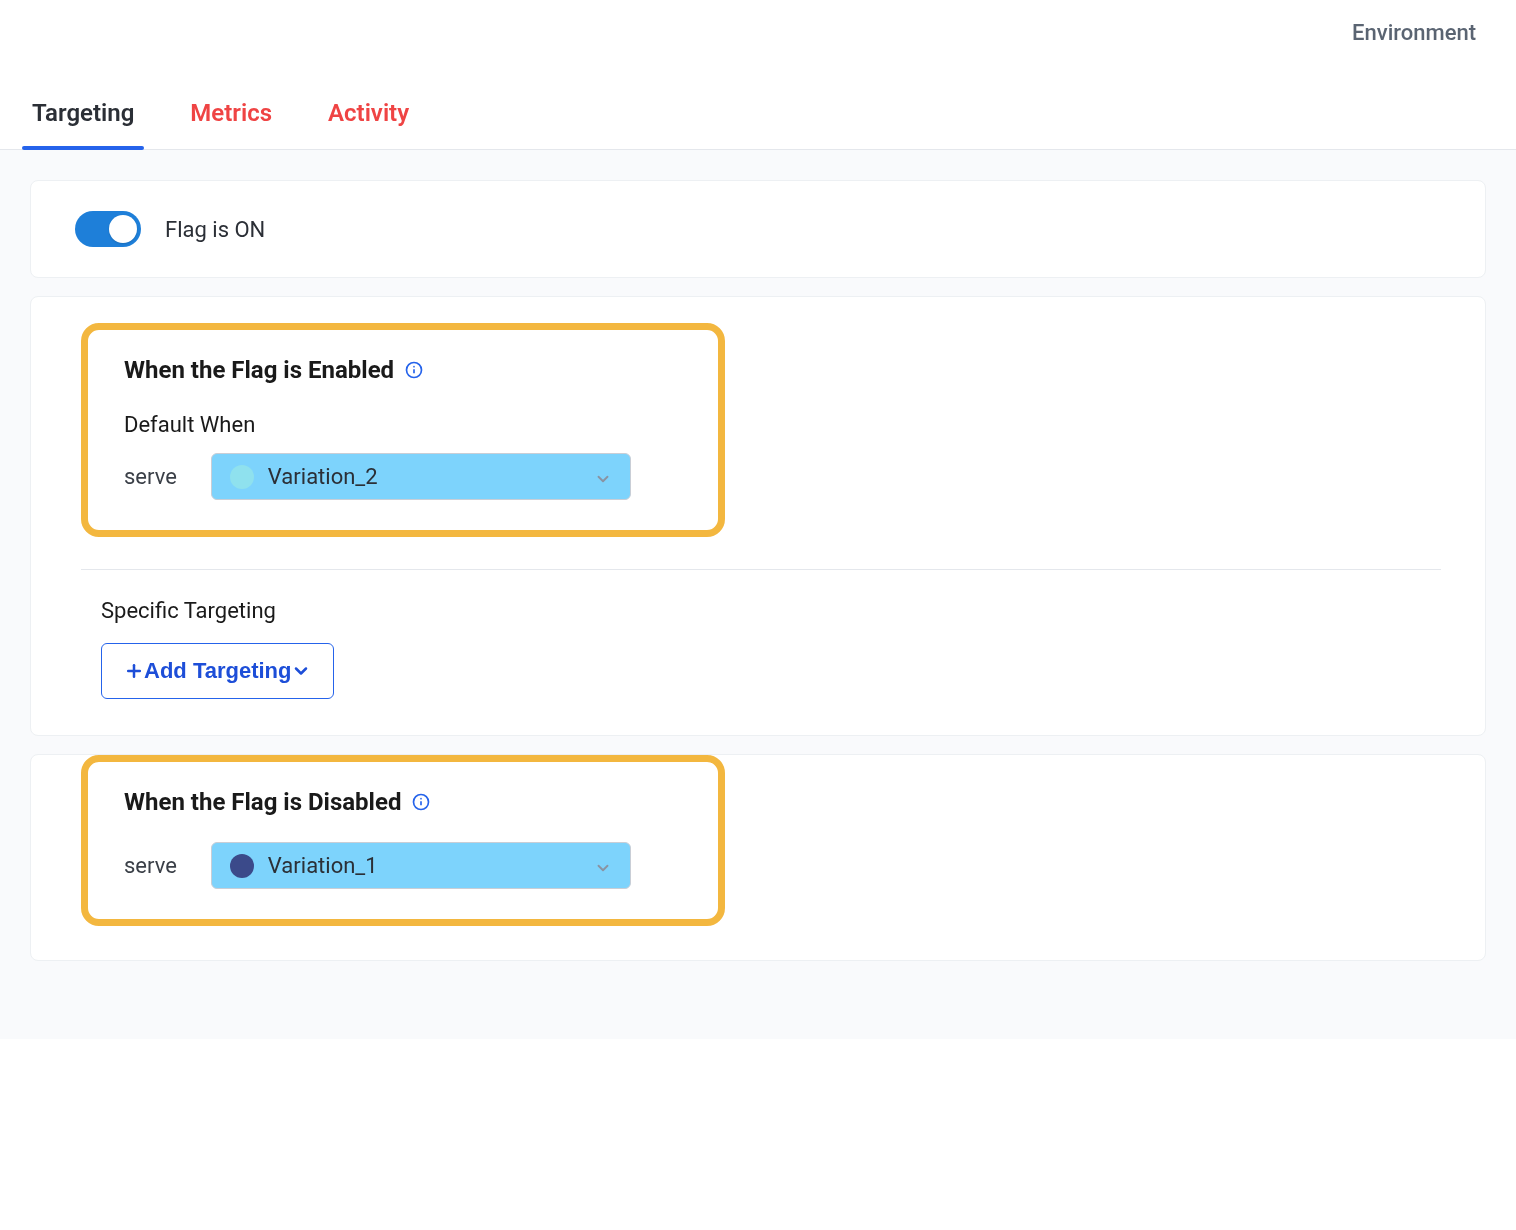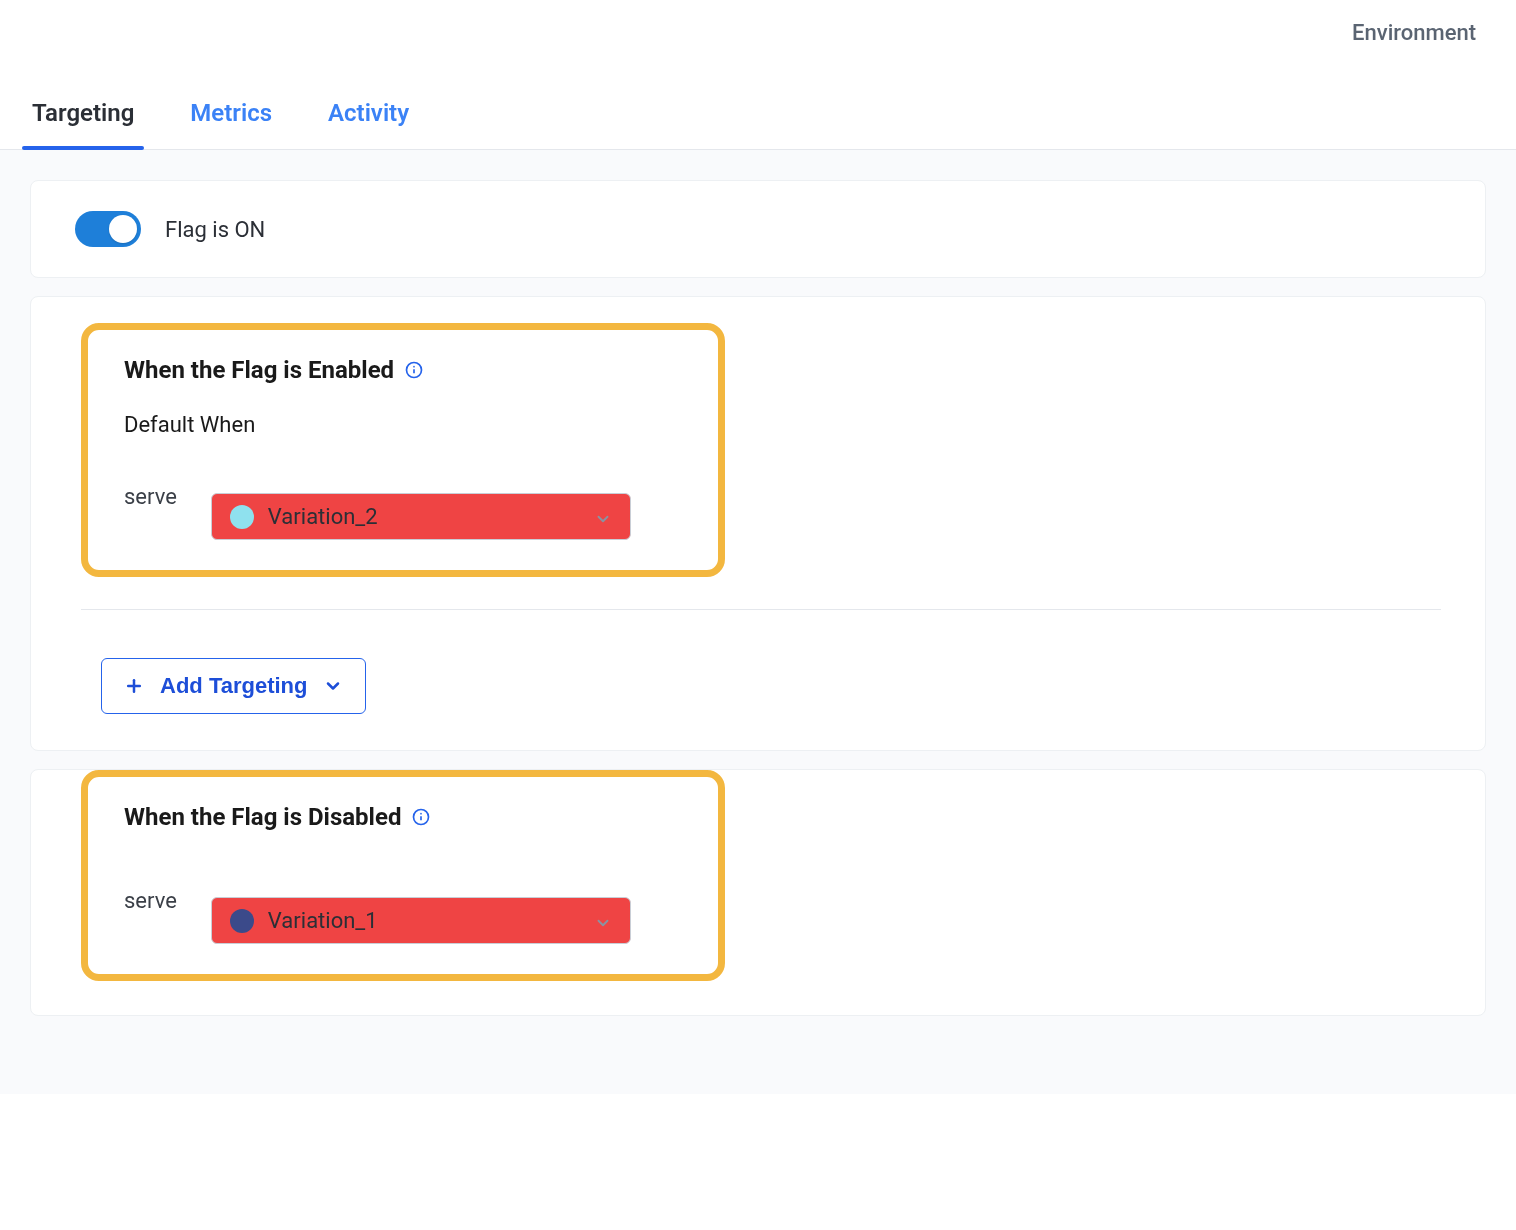--- a/index.html
+++ b/index.html
@@ -42,21 +42,21 @@
   .tabs-row {
     display: flex;
     align-items: flex-end;
     gap: 56px;
     padding: 0 32px 0 32px;
     border-bottom: 1px solid #e4e7ec;
   }
   .tab {
     font-size: 24px;
     font-weight: 600;
-    color: #3b82f6;
+    color: #ef4444;
     padding: 24px 0 22px 0;
     cursor: pointer;
     position: relative;
   }
   .tab.active {
     color: #2b2f36;
   }
   .tab.active::after {
     content: "";
     position: absolute;
@@ -145,44 +145,43 @@
     align-items: center;
     gap: 14px;
     border: 1px solid #c9ced6;
     border-radius: 6px;
     padding: 10px 18px;
     min-width: 420px;
     max-width: 440px;
     font-size: 22px;
     color: #2b2f36;
     cursor: pointer;
-    background: #ef4444;
+    background: #7dd3fc;
     justify-content: flex-start;
     position: relative;
-    margin-top: 40px;
   }
   .variation-select .chevron-down {
     margin-left: auto;
   }
   .swatch {
     width: 24px; height: 24px; border-radius: 50%;
     flex-shrink: 0;
   }
   .divider {
     height: 1px;
     background: #e4e7ec;
     margin: 32px 0 28px 0;
   }
   .specific {
     padding: 0 44px 36px 70px;
   }
   .add-targeting-btn {
     display: inline-flex;
     align-items: center;
-    gap: 16px;
+    gap: 0;
     border: 1.5px solid #2563eb;
     color: #1d4ed8;
     background: #fff;
     border-radius: 6px;
     padding: 14px 22px;
     font-size: 22px;
     font-weight: 700;
     cursor: pointer;
     margin-top: 20px;
   }
@@ -253,20 +252,21 @@
             </span>
           </div>
         </div>
       </div>
 
       <div class="enabled-inner">
         <div class="divider"></div>
       </div>
 
       <div class="specific">
+        <div style="font-size:22px;color:#1a1a1a;">Specific Targeting</div>
         <button class="add-targeting-btn">
           <span class="plus-icon">
             <svg viewBox="0 0 24 24" fill="none" stroke="#1d4ed8" stroke-width="3" stroke-linecap="round">
                 <line x1="12" y1="5" x2="12" y2="19"></line>
                 <line x1="5" y1="12" x2="19" y2="12"></line>
               </svg>
           </span>
           <span>Add Targeting</span>
           <span class="chev-down-blue">
             <svg viewBox="0 0 24 24" fill="none" stroke="#1d4ed8" stroke-width="3" stroke-linecap="round" stroke-linejoin="round">

